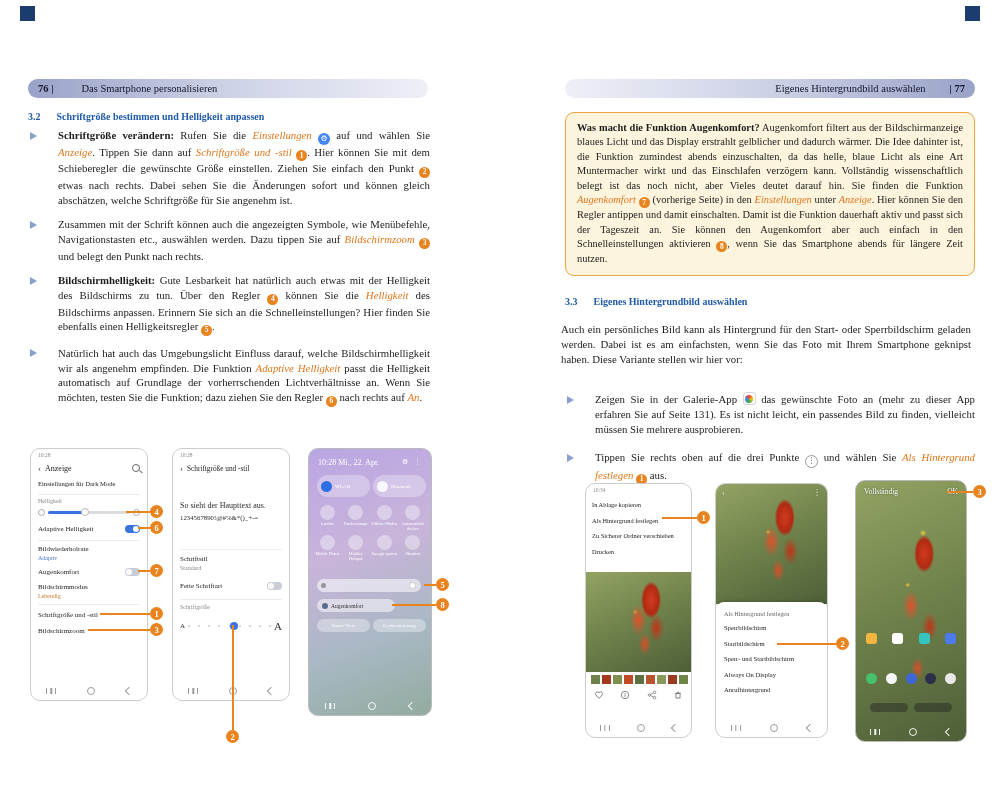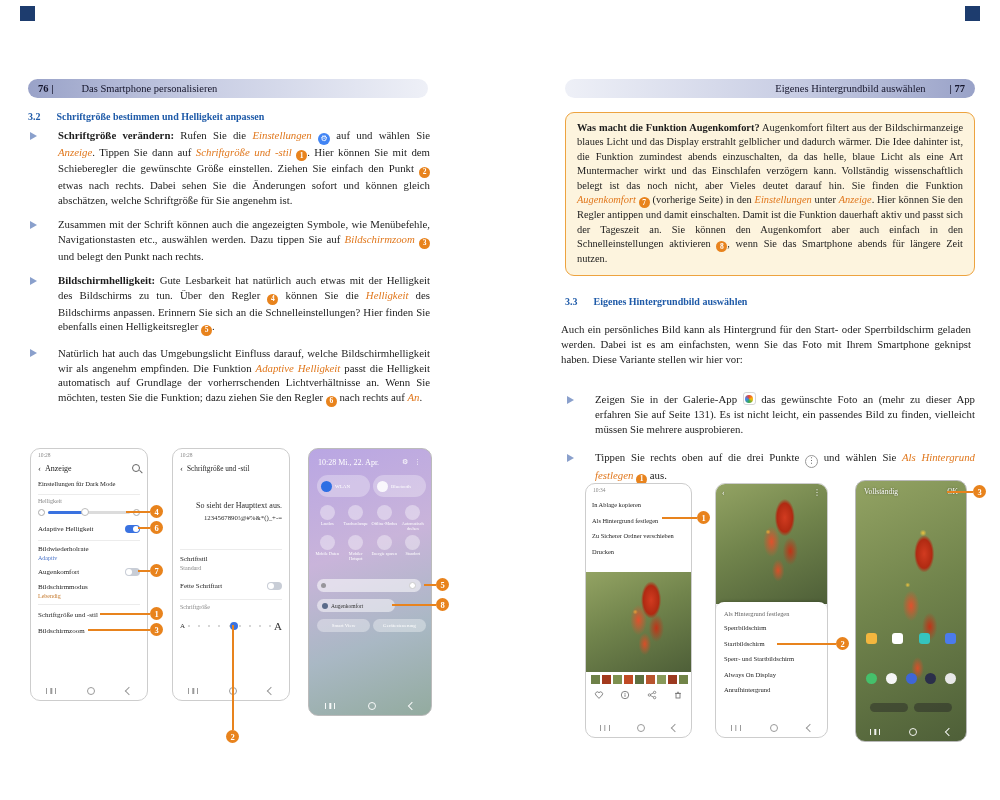--- a/index.html
+++ b/index.html
@@ -206,21 +206,21 @@
   </div>
 
   <div class="phone" id="ph2" style="left:172px;top:448px;width:118px;height:253px;">
     <div class="p-status" style="top:3px;">
         <span>10:28</span>
       </div>
     <div class="p-head" style="top:14px;">
       <span class="back">‹</span>
       <span style="font-size:7.3px;">Schriftgröße und -stil</span>
     </div>
-    <div class="p-col" style="top:52px;text-align:right;">
+    <div class="p-col" style="top:52px;text-align:left;">
       <div style="font-size:8px;color:#2a2a2a;">So sieht der Haupttext aus.</div>
       <div style="font-size:6.8px;color:#2a2a2a;margin-top:4px;">1234567890!@#%&amp;*()_+-=</div>
     </div>
     <div class="hairline" style="top:100px;"></div>
     <div class="p-col" style="top:106px;">
       <div class="p-label">Schriftstil</div>
       <div class="p-minilabel" style="margin-top:2px;">Standard</div>
     </div>
     <div class="p-row" style="top:130px;height:14px;">
       <span class="p-label">Fette Schriftart</span>

